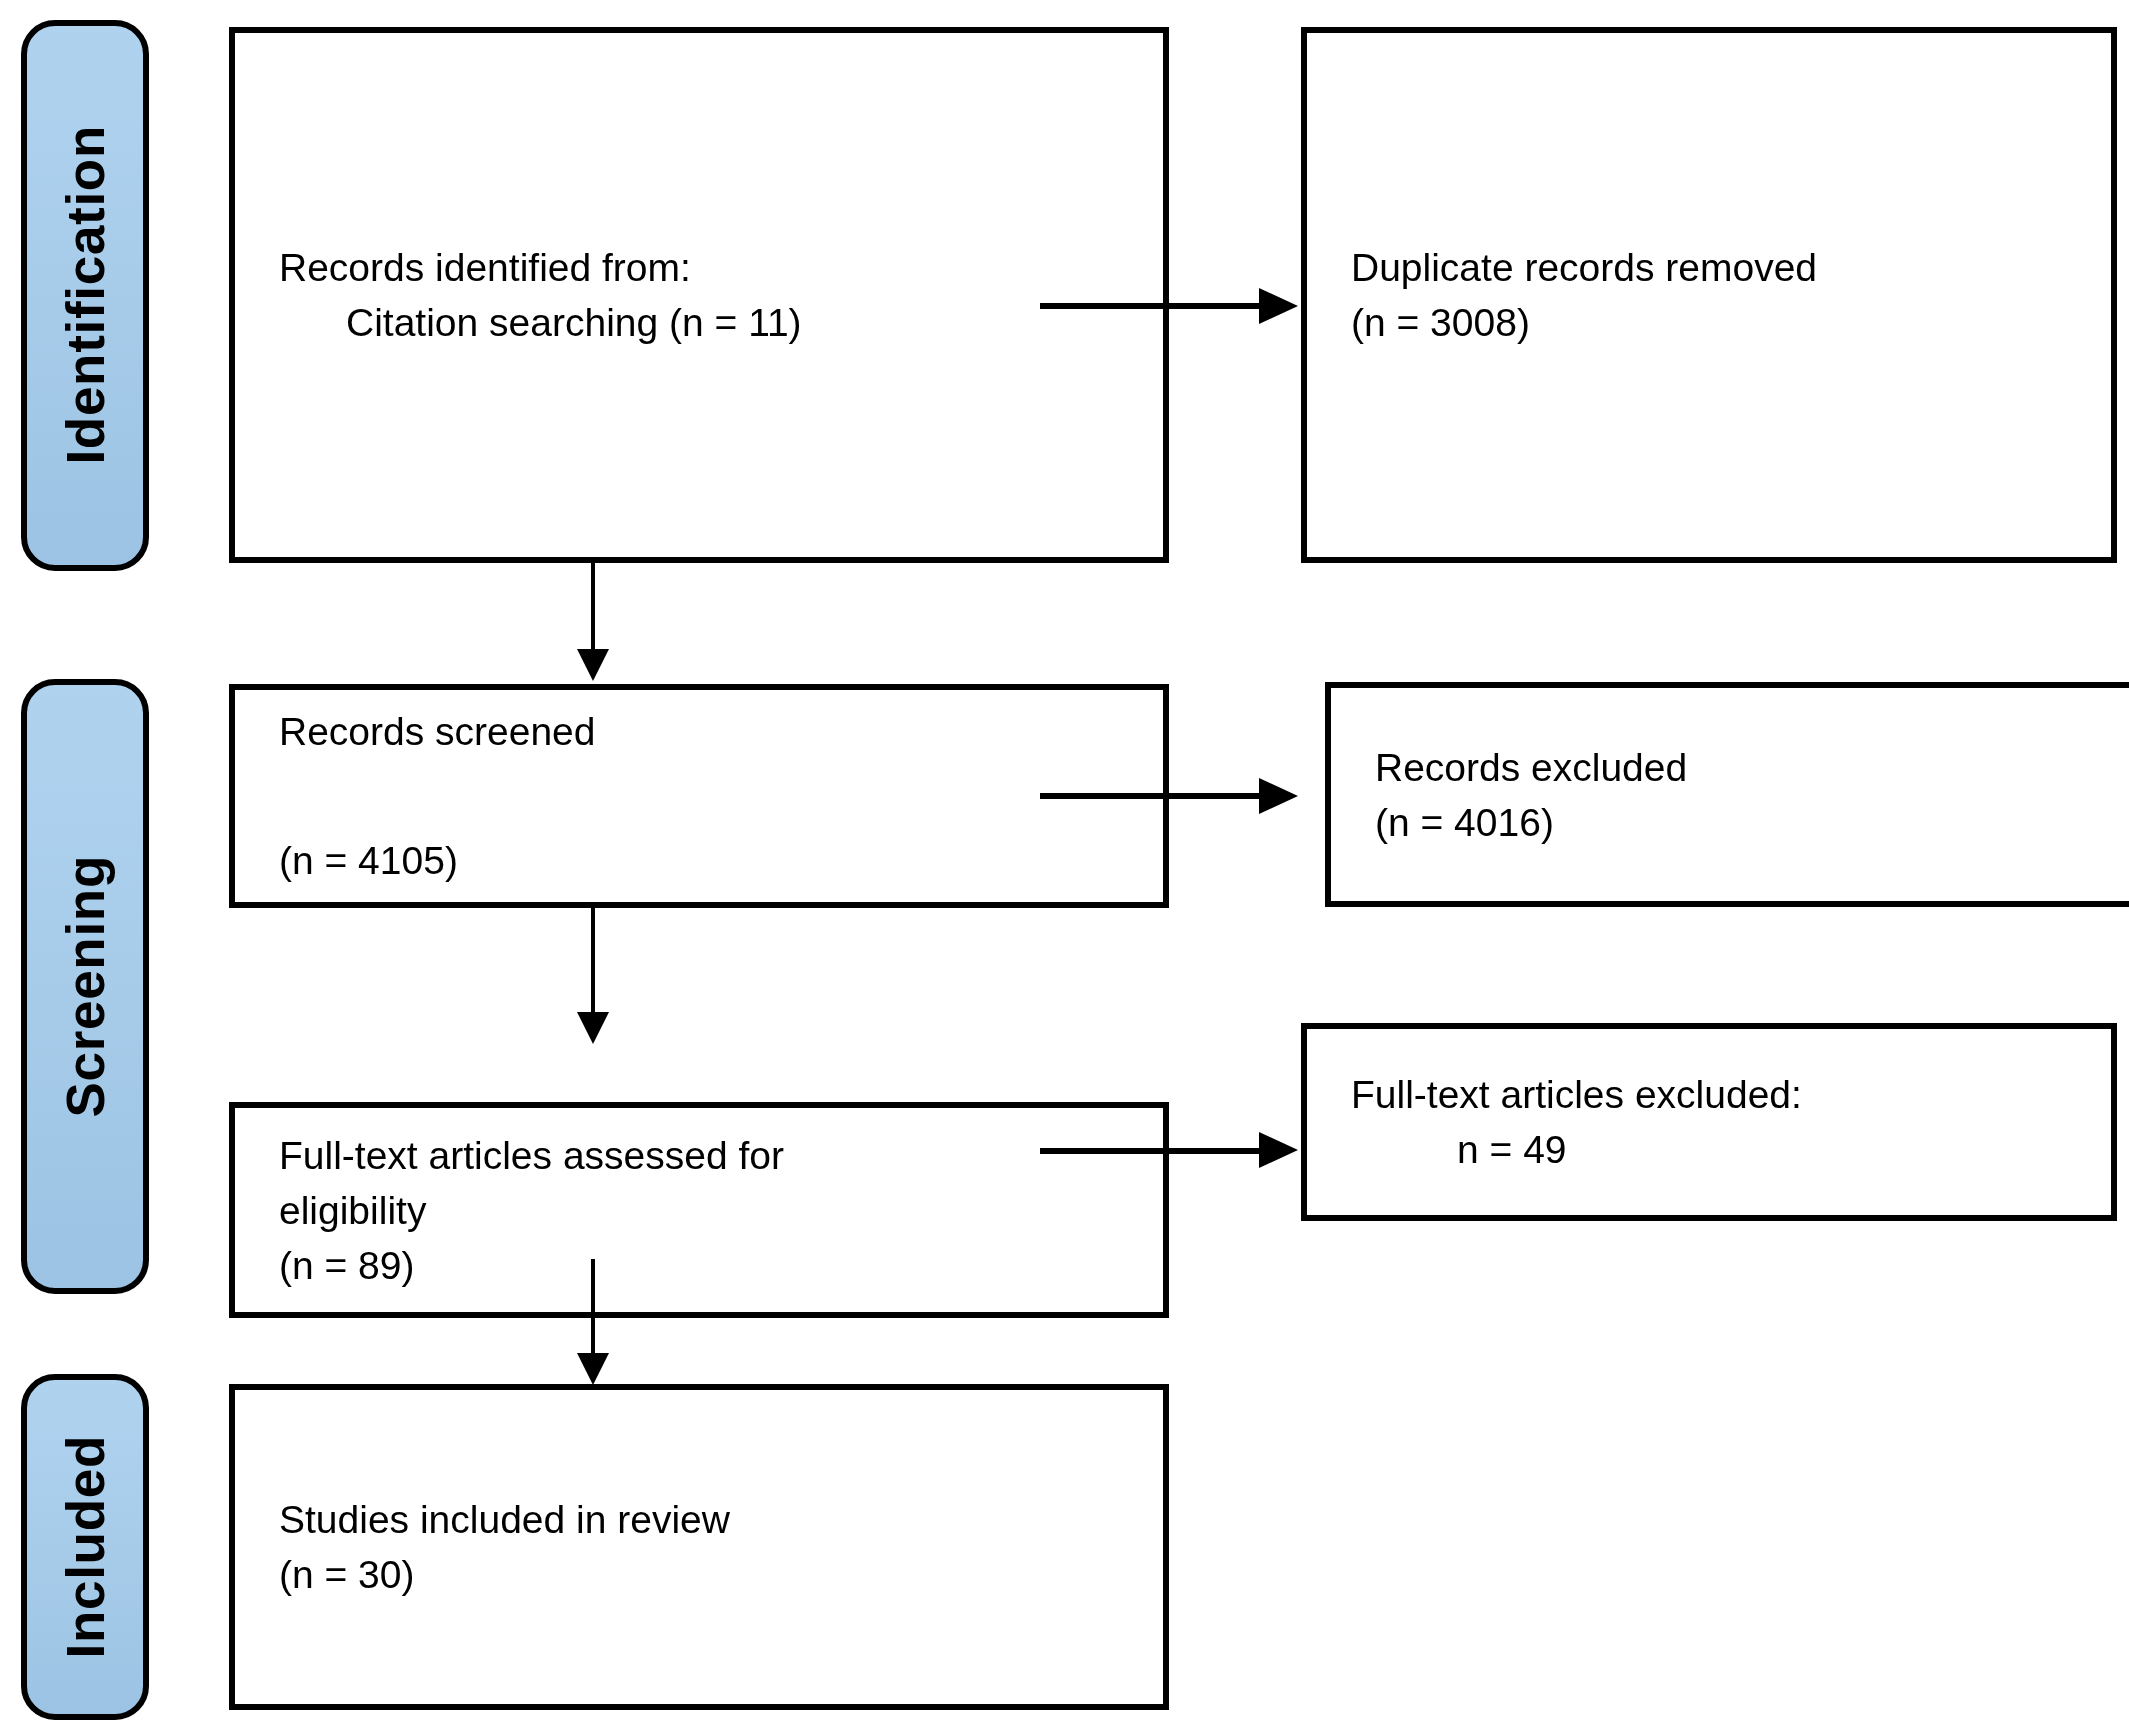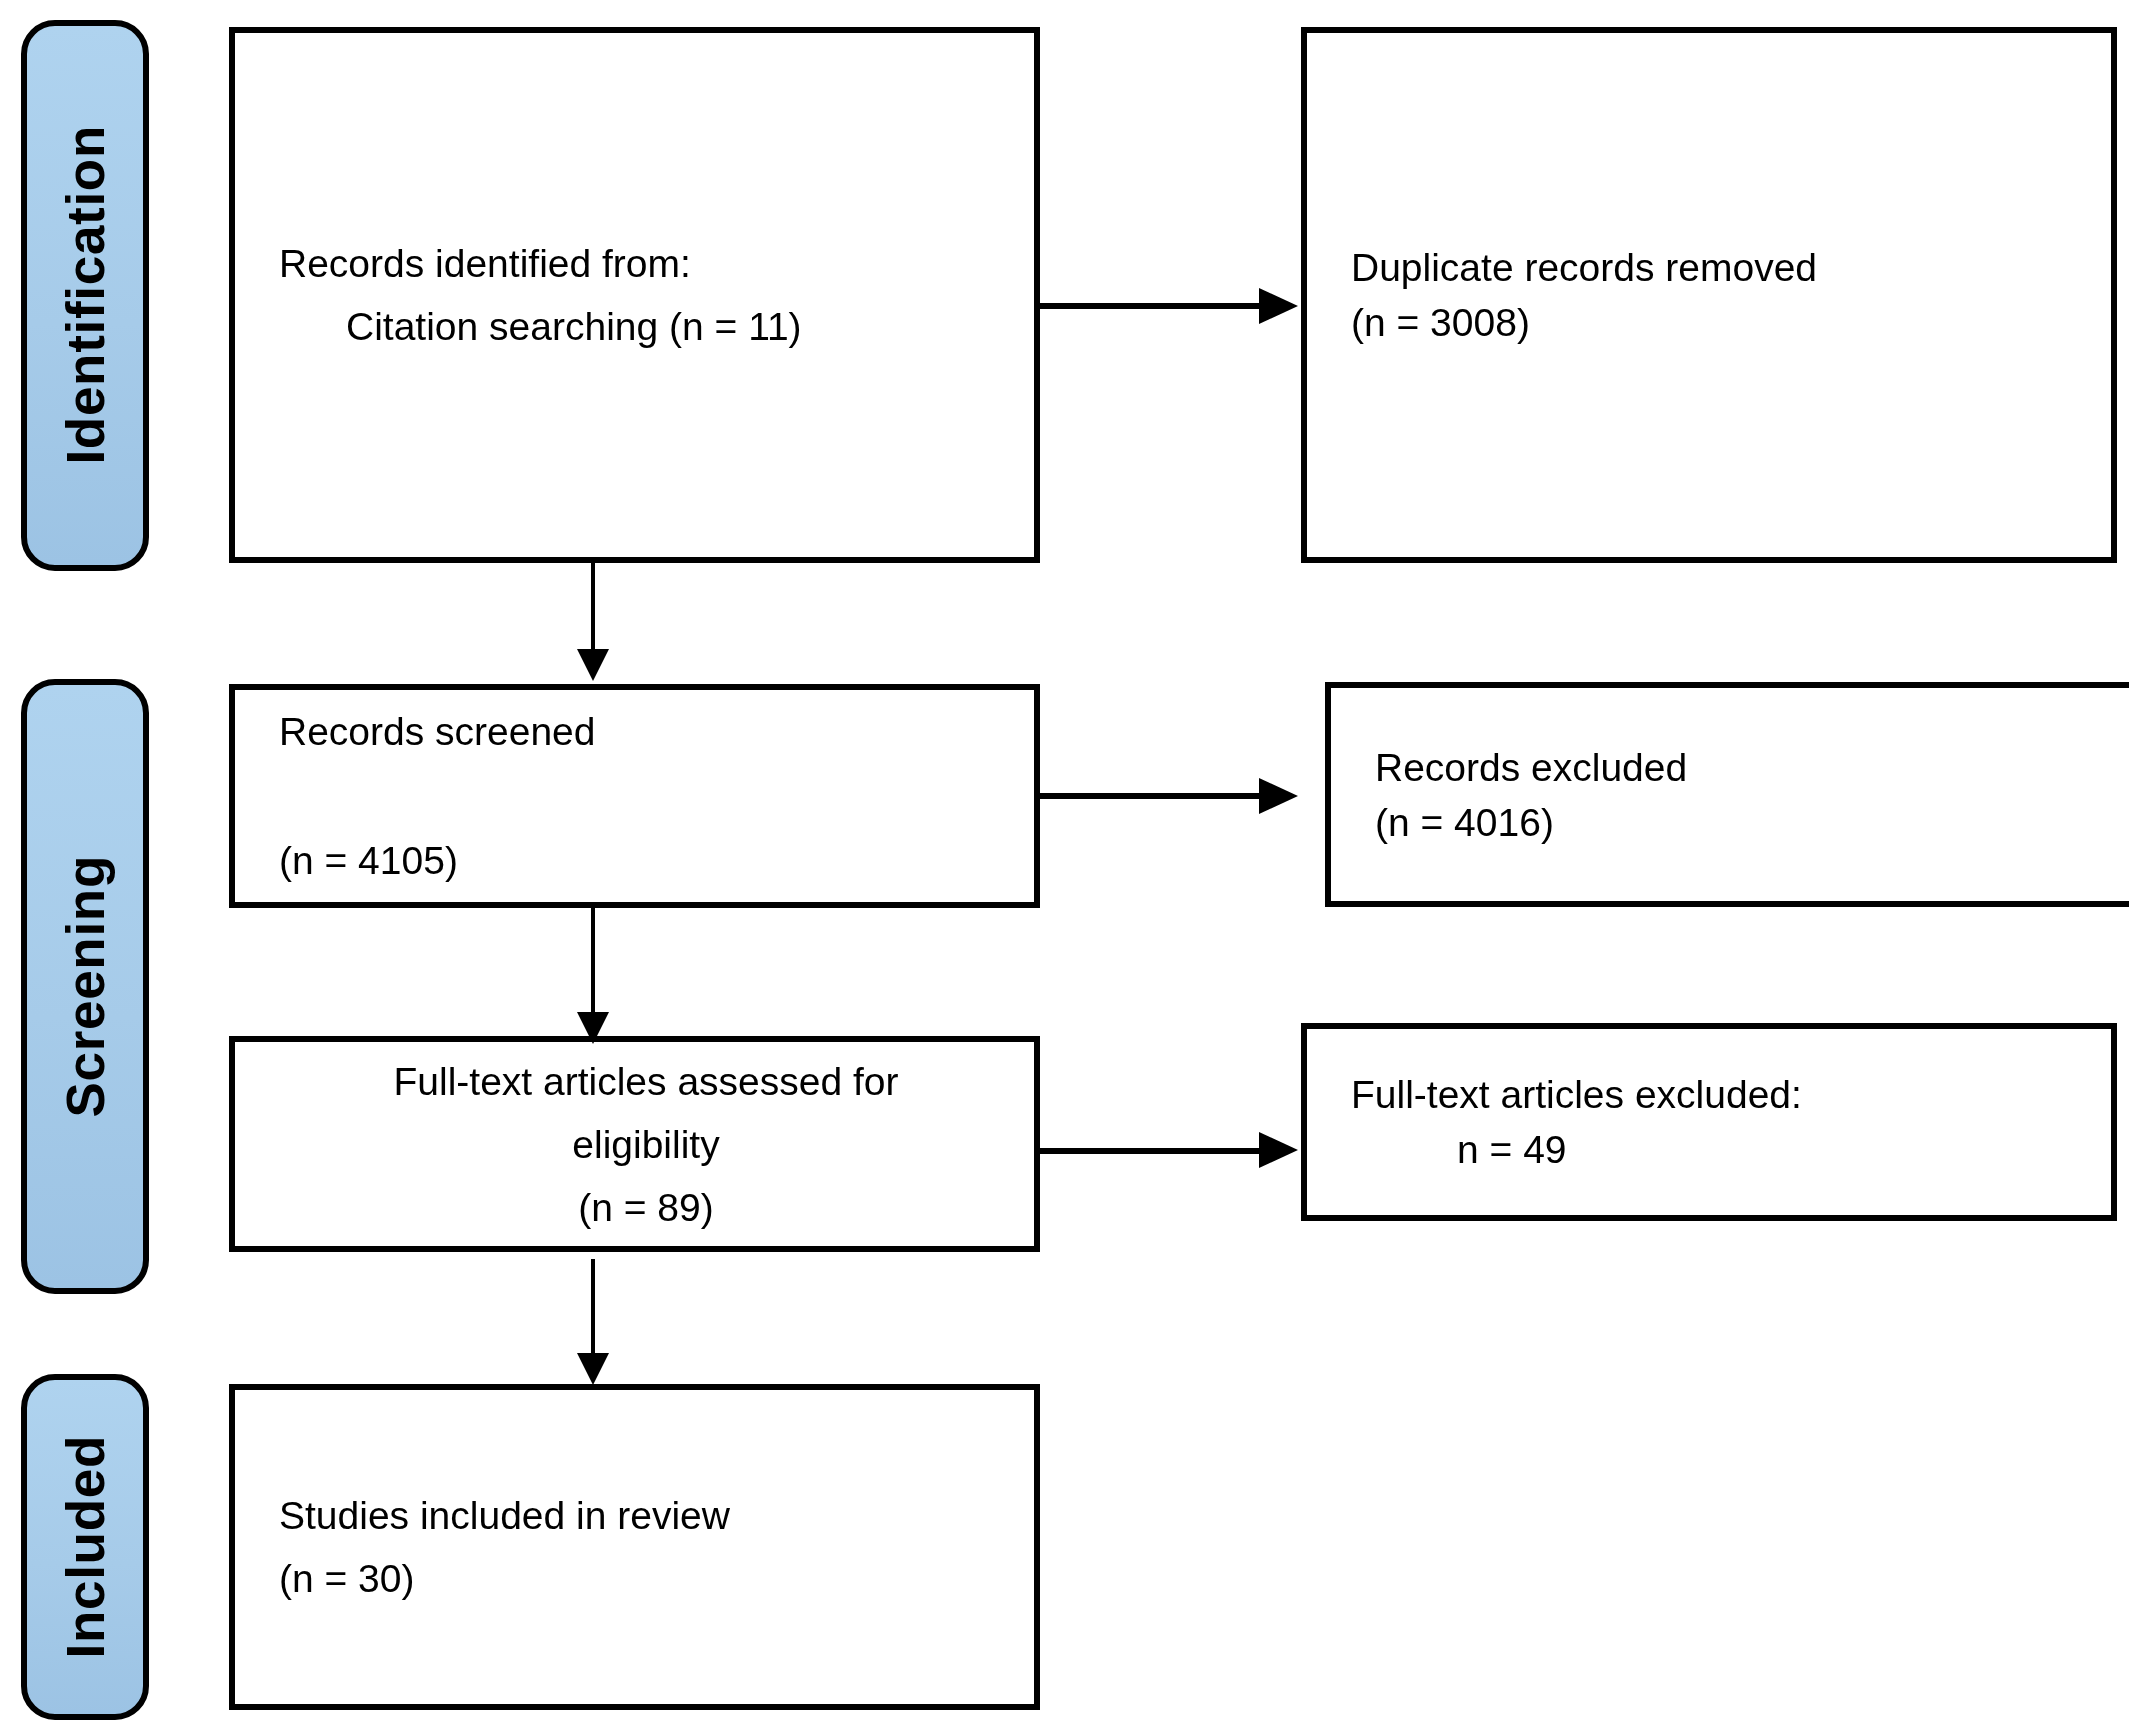--- a/index.html
+++ b/index.html
@@ -49,27 +49,27 @@
   
   .box{
     position:absolute;
     background:var(--background);
     border:6.3px solid var(--box-border);
     display:flex;
     flex-direction:column;
     justify-content:center;
     padding:14px 21px 14px 44px;
   }
-  .col-left{left:229px;width:811px;gap:8px;}
+  .col-left{left:229px;width:940px;}
   .col-right{left:1301px;width:816px;}
   .box-identified{top:27px;height:536px;}
   .box-duplicates{top:27px;height:536px;justify-content:center;}
   .box-screened{top:684px;height:224px;justify-content:space-between;}
   .box-rec-excluded{top:682px;height:225px;margin-left:24px;}
-  .box-assessed{top:1036px;height:216px;align-items:center;}
+  .box-assessed{top:1102px;height:216px;}
   .box-ft-excluded{top:1023px;height:198px;}
   .box-included{top:1384px;height:326px;}
   .line{margin:0;font-size:39px;line-height:55px;}
   .indent{padding-left:67px;}
   .indent-wide{padding-left:106px;}
 
   
   .vline{position:absolute;width:3.5px;background:var(--arrow);left:591px;}
   .vhead{
     position:absolute;left:577px;width:0;height:0;

